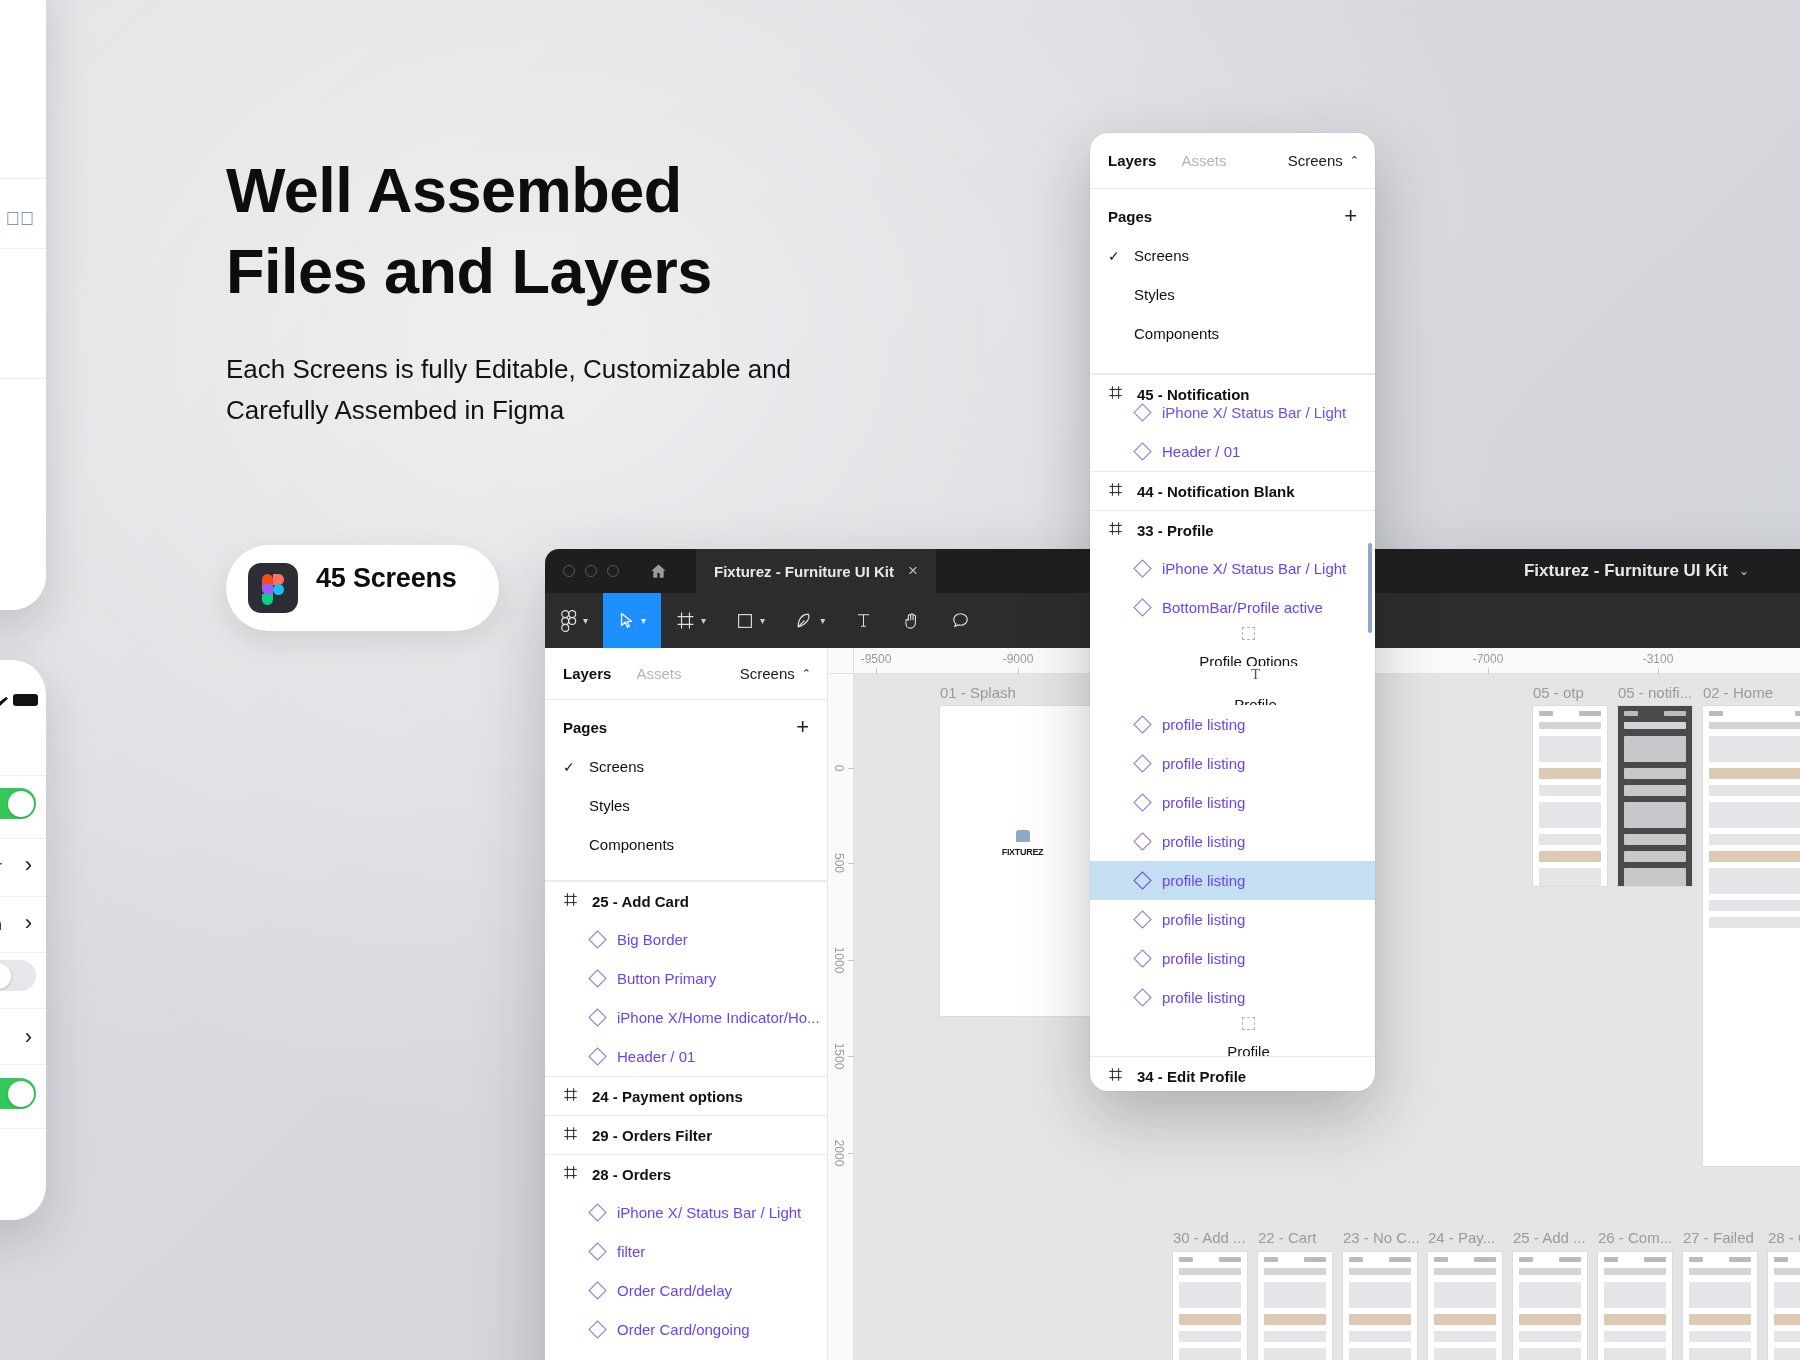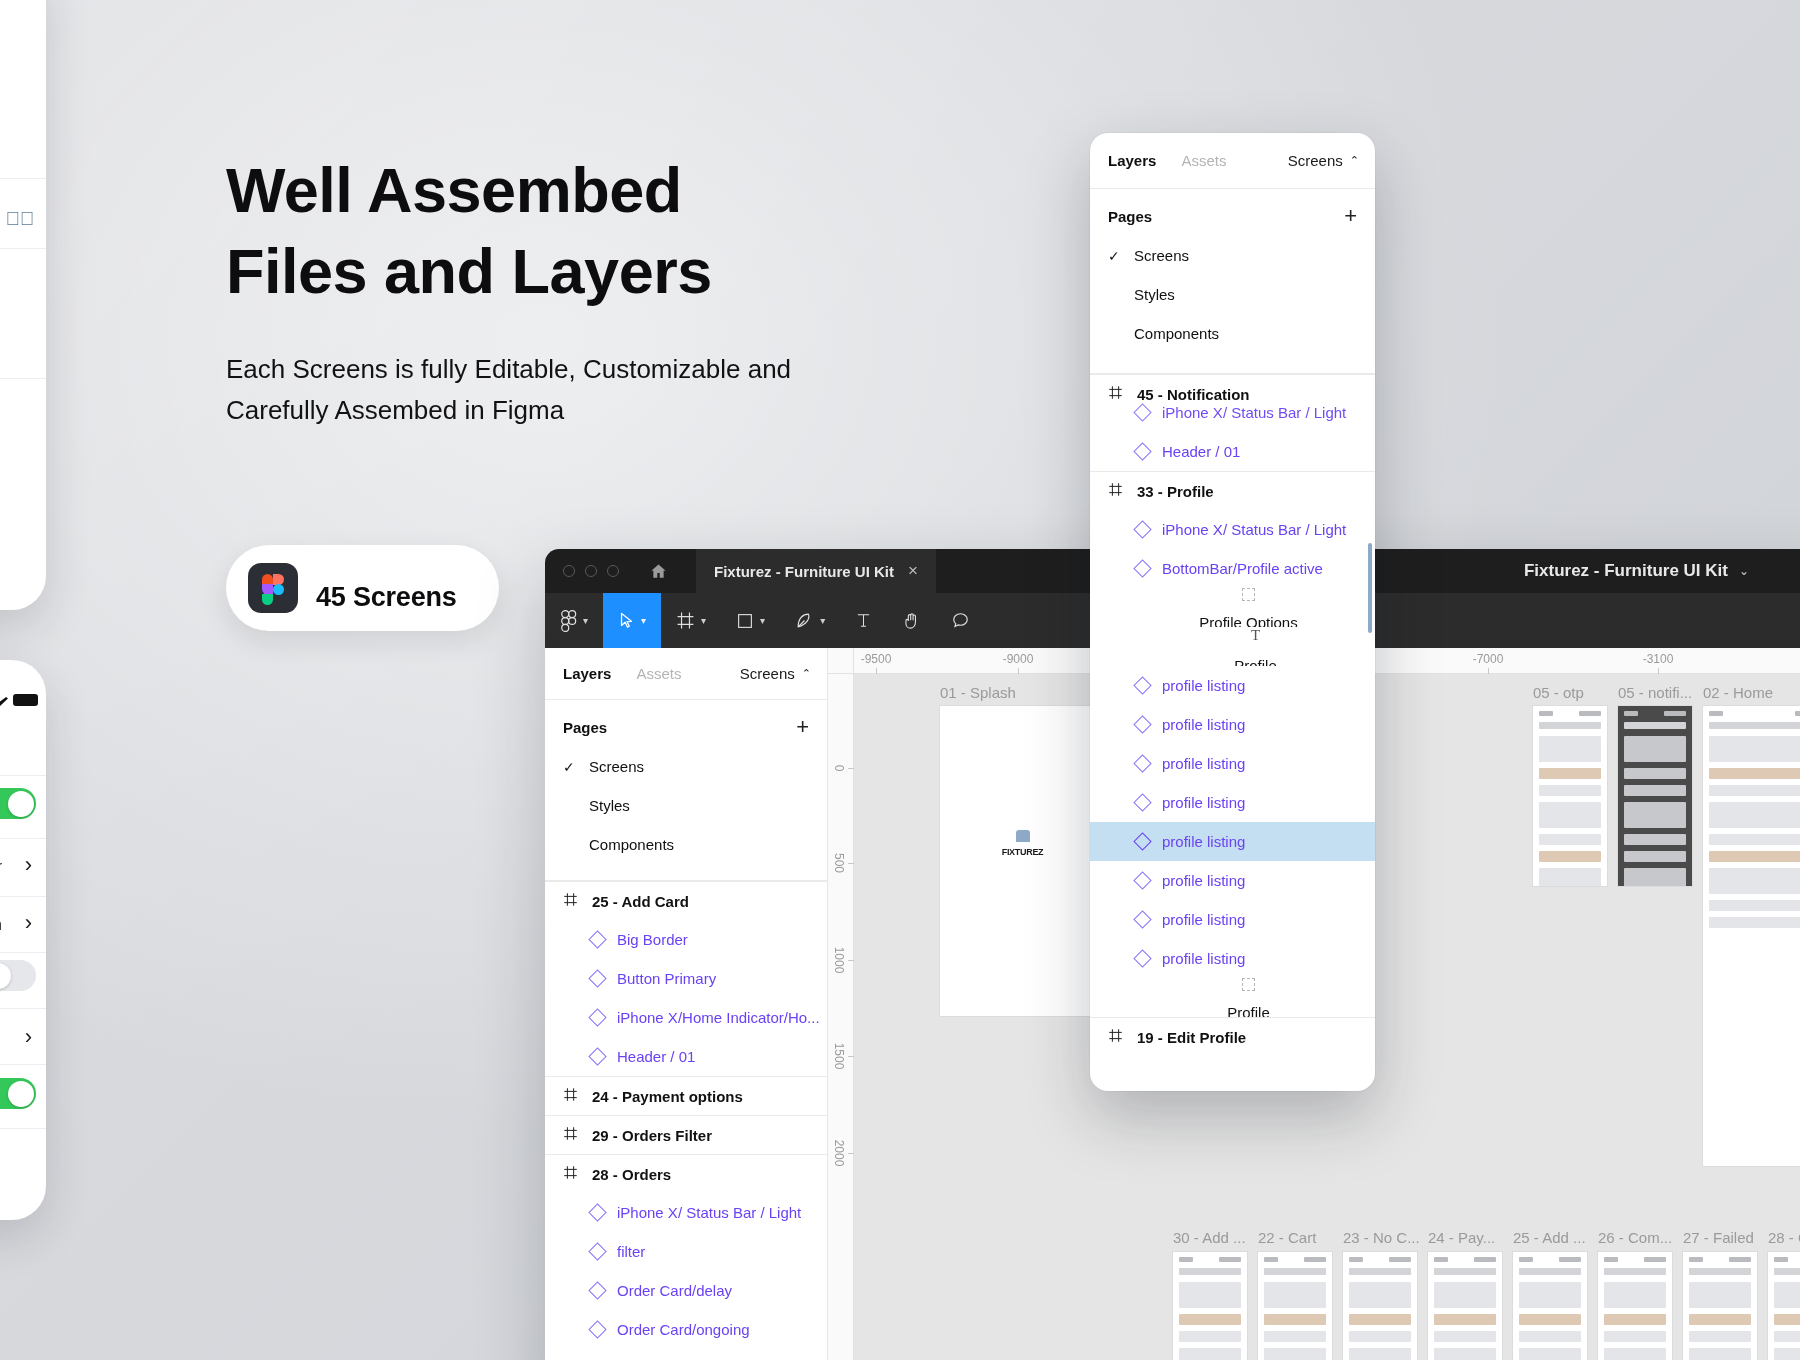--- a/index.html
+++ b/index.html
@@ -23,21 +23,21 @@
     font-size: 63px; line-height: 1.28; font-weight: 700; color: #0d0d0f;
     letter-spacing: -0.5px;
   }
   .hero p {
     margin-top: 38px; font-size: 26px; line-height: 1.55; color: #121214; font-weight: 500;
   }
 
   
   .badge {
     position: absolute; left: 226px; top: 545px;
-    display: flex; align-items: flex-end; gap: 18px;
+    display: flex; align-items: flex-start; gap: 18px;
     background: #ffffff; border-radius: 44px;
     padding: 18px 42px 18px 22px;
     box-shadow: 0 10px 28px rgba(20,22,30,0.10);
   }
   .figma-logo {
     width: 50px; height: 50px; border-radius: 13px; background: #2b2e34;
     position: relative; flex: none;
   }
   .figma-logo i { position: absolute; display: block; }
   .fl-1 { width: 11px; height: 11px; left: 14px; top: 11px; background: #f24e1e; border-radius: 6px 6px 0 0 / 6px 6px 0 0; border-top-left-radius: 6px; border-bottom-left-radius: 0; }
@@ -592,75 +592,81 @@
         <span class="truncate">iPhone X/ Status Bar / Light</span>
       </div>
       <div class="layer-row comp">
         <span class="i-diamond"></span>
         <span class="truncate">Header / 01</span>
       </div>
       <div class="layer-row frame section-sep">
         <span class="i-frame"><svg width="15" height="15" viewBox="0 0 24 24" fill="none" stroke="currentColor" stroke-width="1.6">
             <path d="M7 2v20M17 2v20M2 7h20M2 17h20"></path>
           </svg></span>
-        <span class="truncate">33 - Profile</span>
-      </div>
-      <div class="layer-row comp">
-        <span class="i-diamond"></span>
-        <span class="truncate">iPhone X/ Status Bar / Light</span>
-      </div>
-      <div class="layer-row comp">
-        <span class="i-diamond"></span>
-        <span class="truncate">BottomBar/Profile active</span>
-      </div>
-      <div class="layer-row group">
-        <span class="i-group"></span>
-        <span class="truncate">Profile Options</span>
-      </div>
-      <div class="layer-row text">
-        <span class="i-text">T</span>
-        <span class="truncate">Profile</span>
-      </div>
-      <div class="layer-row comp">
-        <span class="i-diamond"></span>
-        <span class="truncate">profile listing</span>
-      </div>
-      <div class="layer-row comp">
-        <span class="i-diamond"></span>
-        <span class="truncate">profile listing</span>
-      </div>
-      <div class="layer-row comp">
-        <span class="i-diamond"></span>
-        <span class="truncate">profile listing</span>
-      </div>
-      <div class="layer-row comp">
-        <span class="i-diamond"></span>
-        <span class="truncate">profile listing</span>
-      </div>
-      <div class="layer-row comp sel">
-        <span class="i-diamond"></span>
-        <span class="truncate">profile listing</span>
-      </div>
-      <div class="layer-row comp">
-        <span class="i-diamond"></span>
-        <span class="truncate">profile listing</span>
-      </div>
-      <div class="layer-row comp">
-        <span class="i-diamond"></span>
-        <span class="truncate">profile listing</span>
-      </div>
-      <div class="layer-row comp">
-        <span class="i-diamond"></span>
-        <span class="truncate">profile listing</span>
-      </div>
-      <div class="layer-row group">
-        <span class="i-group"></span>
-        <span class="truncate">Profile</span>
+        <span class="truncate">44 - Notification Blank</span>
       </div>
       <div class="layer-row frame section-sep">
         <span class="i-frame"><svg width="15" height="15" viewBox="0 0 24 24" fill="none" stroke="currentColor" stroke-width="1.6">
             <path d="M7 2v20M17 2v20M2 7h20M2 17h20"></path>
           </svg></span>
-        <span class="truncate">19 - Edit Profile</span>
+        <span class="truncate">33 - Profile</span>
+      </div>
+      <div class="layer-row comp">
+        <span class="i-diamond"></span>
+        <span class="truncate">iPhone X/ Status Bar / Light</span>
+      </div>
+      <div class="layer-row comp">
+        <span class="i-diamond"></span>
+        <span class="truncate">BottomBar/Profile active</span>
+      </div>
+      <div class="layer-row group">
+        <span class="i-group"></span>
+        <span class="truncate">Profile Options</span>
+      </div>
+      <div class="layer-row text">
+        <span class="i-text">T</span>
+        <span class="truncate">Profile</span>
+      </div>
+      <div class="layer-row comp">
+        <span class="i-diamond"></span>
+        <span class="truncate">profile listing</span>
+      </div>
+      <div class="layer-row comp">
+        <span class="i-diamond"></span>
+        <span class="truncate">profile listing</span>
+      </div>
+      <div class="layer-row comp">
+        <span class="i-diamond"></span>
+        <span class="truncate">profile listing</span>
+      </div>
+      <div class="layer-row comp">
+        <span class="i-diamond"></span>
+        <span class="truncate">profile listing</span>
+      </div>
+      <div class="layer-row comp sel">
+        <span class="i-diamond"></span>
+        <span class="truncate">profile listing</span>
+      </div>
+      <div class="layer-row comp">
+        <span class="i-diamond"></span>
+        <span class="truncate">profile listing</span>
+      </div>
+      <div class="layer-row comp">
+        <span class="i-diamond"></span>
+        <span class="truncate">profile listing</span>
+      </div>
+      <div class="layer-row comp">
+        <span class="i-diamond"></span>
+        <span class="truncate">profile listing</span>
+      </div>
+      <div class="layer-row group">
+        <span class="i-group"></span>
+        <span class="truncate">Profile</span>
+      </div>
+      <div class="layer-row frame section-sep">
+        <span class="i-frame"><svg width="15" height="15" viewBox="0 0 24 24" fill="none" stroke="currentColor" stroke-width="1.6">
+            <path d="M7 2v20M17 2v20M2 7h20M2 17h20"></path>
+          </svg></span>
+        <span class="truncate">34 - Edit Profile</span>
       </div>
     </div>
   <div class="fp-scrollbar"></div>
 </div>
 
 </body></html>

